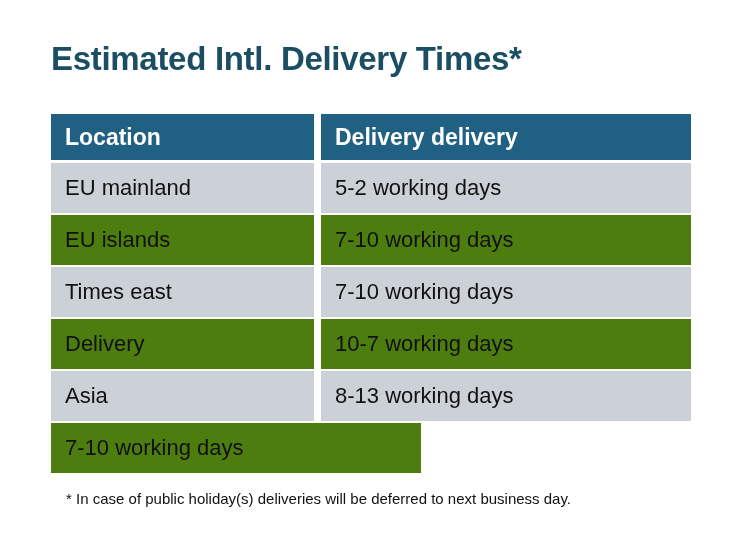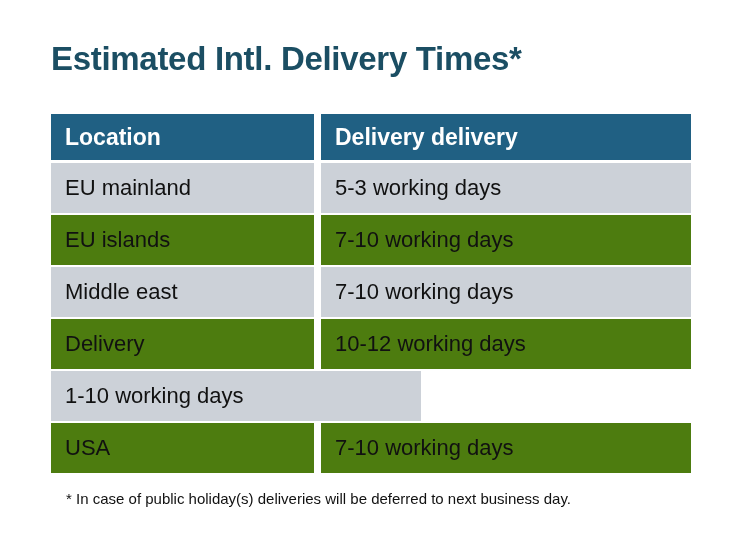--- a/index.html
+++ b/index.html
@@ -98,44 +98,44 @@
 
   <div class="delivery-table">
 
     <div class="trow header-row">
       <div class="cell col-location">Location</div>
       <div class="cell col-delivery">Delivery delivery</div>
     </div>
 
     <div class="trow body-row odd">
       <div class="cell col-location">EU mainland</div>
-      <div class="cell col-delivery">5-3 working days</div>
+      <div class="cell col-delivery">5-2 working days</div>
     </div>
 
     <div class="trow body-row even">
       <div class="cell col-location">EU islands</div>
       <div class="cell col-delivery">7-10 working days</div>
     </div>
 
     <div class="trow body-row odd">
-      <div class="cell col-location">Middle east</div>
+      <div class="cell col-location">Times east</div>
       <div class="cell col-delivery">7-10 working days</div>
     </div>
 
     <div class="trow body-row even">
       <div class="cell col-location">Delivery</div>
-      <div class="cell col-delivery">10-12 working days</div>
+      <div class="cell col-delivery">10-7 working days</div>
     </div>
 
     <div class="trow body-row odd">
-      <div class="cell col-delivery">1-10 working days</div>
+      <div class="cell col-location">Asia</div>
+      <div class="cell col-delivery">8-13 working days</div>
     </div>
 
     <div class="trow body-row even">
-      <div class="cell col-location">USA</div>
       <div class="cell col-delivery">7-10 working days</div>
     </div>
 
   </div>
 
   <div class="footnote">* In case of public holiday(s) deliveries will be deferred to next business day.</div>
 
 </div>
 
 </body></html>

